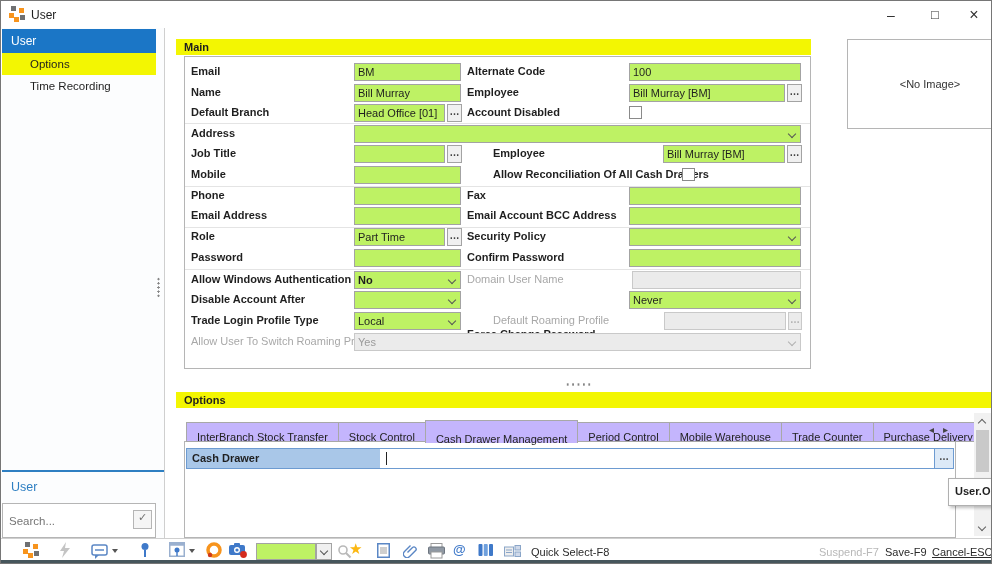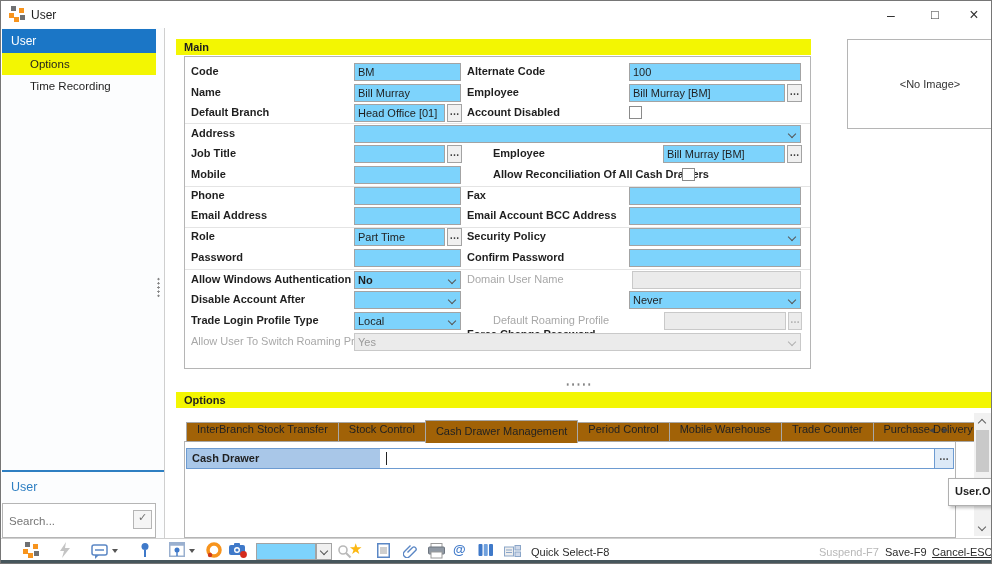--- a/index.html
+++ b/index.html
@@ -1,39 +1,39 @@
 <!DOCTYPE html>
 <html><head>
 <meta charset="utf-8">
 <style>
   html,body{margin:0;padding:0;background:#e9e9e9;}
   #win{position:relative;width:992px;height:564px;background:#fff;border:1px solid #767676;
        box-sizing:border-box;overflow:hidden;font-family:"Liberation Sans",sans-serif;}
   .abs{position:absolute;}
   .lbl{position:absolute;font:bold 11px "Liberation Sans",sans-serif;color:#1f1f1f;white-space:nowrap;}
   .dlbl{position:absolute;font:11px "Liberation Sans",sans-serif;color:#a8a8a8;white-space:nowrap;}
-  .inp{position:absolute;box-sizing:border-box;height:18px;border:1px solid #a3a3a3;background:#7dd3fc;
+  .inp{position:absolute;box-sizing:border-box;height:18px;border:1px solid #a3a3a3;background:#bef264;
        font:11px "Liberation Sans",sans-serif;color:#1f1f1f;padding:0 3px;outline:none;}
   .dinp{background:#ebebeb;border-color:#c9c9c9;color:#9a9a9a;}
   .sel{line-height:16px;padding-right:16px;overflow:hidden;white-space:nowrap;}
   .chv{position:absolute;right:5px;top:5px;width:5px;height:5px;border-right:1px solid #555;
        border-bottom:1px solid #555;transform:rotate(45deg);}
   .dinp .chv{border-color:#b0b0b0;}
   .ellip{position:absolute;box-sizing:border-box;width:15px;height:18px;border:1px solid #a3a3a3;
          background:#f0f0f0;font:bold 10px "Liberation Sans",sans-serif;color:#444;text-align:center;
          line-height:13px;cursor:default;}
   .ellip.dis{background:#ebebeb;border-color:#c9c9c9;color:#b0b0b0;}
   .chk{position:absolute;width:13px;height:13px;box-sizing:border-box;border:1px solid #8a8a8a;background:#fff;}
   .ybar{position:absolute;height:16px;background:#f3f602;font:bold 11px "Liberation Sans",sans-serif;
         color:#1f1f1f;line-height:16px;padding-left:8px;box-sizing:border-box;}
   .box{position:absolute;border:1px solid #b5b5b5;background:#fff;box-sizing:border-box;}
   .sep{position:absolute;height:1px;background:#e4e4e4;}
   .tabrow{position:absolute;left:186px;top:421px;height:20px;display:flex;align-items:flex-start;}
-  .tab{box-sizing:border-box;height:20px;line-height:18px;padding:0 10px;border:1px solid #a8a8a8;
-       background:#a16207;font:11px "Liberation Sans",sans-serif;color:#222;white-space:nowrap;margin-left:-1px;}
+  .tab{box-sizing:border-box;height:20px;line-height:18px;padding:8px 10px;border:1px solid #a8a8a8;
+       background:#c4b5fd;font:11px "Liberation Sans",sans-serif;color:#222;white-space:nowrap;margin-left:-1px;}
   .tab.active{position:relative;height:23px;margin-top:-2px;line-height:21px;z-index:5;border-bottom:none;}
   .tab.clip{max-width:133px;overflow:hidden;}
   .sbicon{position:absolute;top:541px;}
   .caret-dn{display:inline-block;width:0;height:0;border-left:3px solid transparent;
             border-right:3px solid transparent;border-top:4px solid #555;}
   .vdots{position:absolute;width:3px;height:21px;
          background-image:radial-gradient(circle,#858585 1px,transparent 1.3px);background-size:3px 4.2px;}
   .hdots{position:absolute;width:27px;height:3px;
          background-image:radial-gradient(circle,#858585 1px,transparent 1.3px);background-size:5.4px 3px;}
   .sb-btn{position:absolute;left:973px;width:17px;height:16px;background:#f1f1f1;}
@@ -80,21 +80,21 @@
     <span style="position:absolute;left:130px;top:6px;width:19px;height:19px;box-sizing:border-box;border:1px solid #b5b5b5;background:#f5f5f5;text-align:center;line-height:17px;font:11px 'Liberation Sans',sans-serif;color:#707070;">✓</span>
   </div>
 
   <div class="ybar" style="left:175px;top:38px;width:635px;">Main</div>
   <div class="box" style="left:183px;top:55px;width:627px;height:313px;"></div>
   <div class="sep" style="left:184px;top:122px;width:625px;"></div>
   <div class="sep" style="left:184px;top:185px;width:625px;"></div>
   <div class="sep" style="left:184px;top:226px;width:625px;"></div>
   <div class="sep" style="left:184px;top:268px;width:625px;"></div>
 
-  <div class="lbl" style="left:190px;top:64px;">Code</div>
+  <div class="lbl" style="left:190px;top:64px;">Email</div>
   <input class="inp" style="left: 353px; top: 62px; width: 107px;" value="BM">
   <div class="lbl" style="left:466px;top:64px;">Alternate Code</div>
   <input class="inp" style="left: 628px; top: 62px; width: 172px;" value="100">
 
   <div class="lbl" style="left:190px;top:85px;">Name</div>
   <input class="inp" style="left: 353px; top: 83px; width: 107px;" value="Bill Murray">
   <div class="lbl" style="left:466px;top:85px;">Employee</div>
   <input class="inp" style="left: 628px; top: 83px; width: 156px;" value="Bill Murray [BM]">
   <span class="ellip" style="left:786px;top:83px;">…</span>
 

